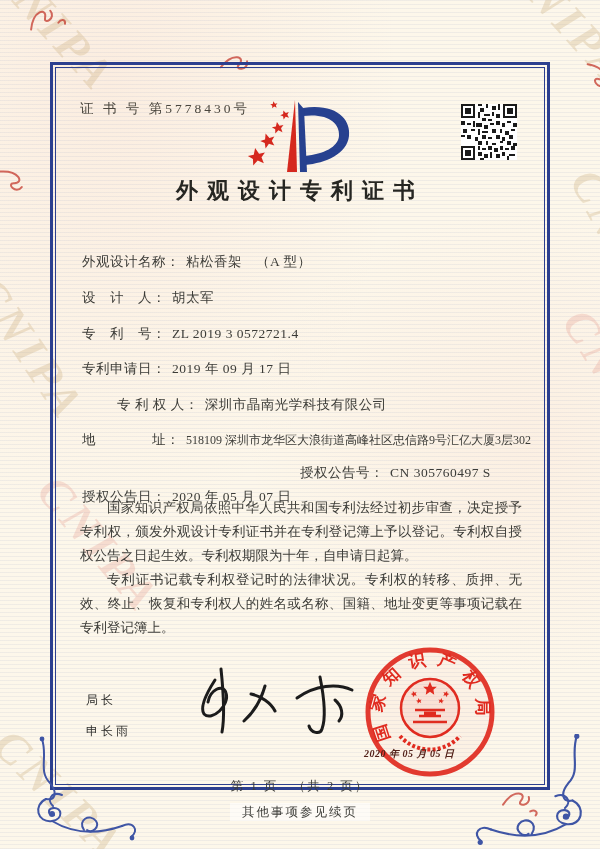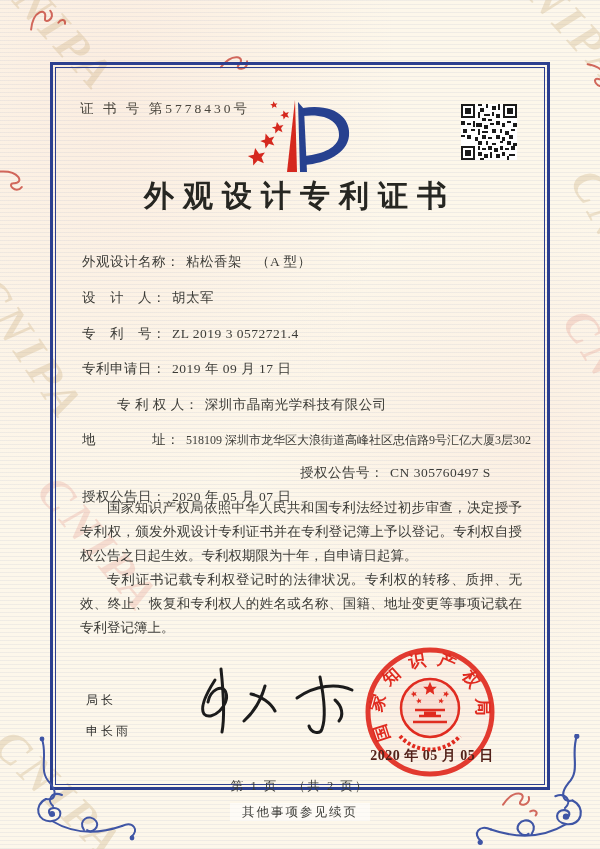--- a/index.html
+++ b/index.html
@@ -14,33 +14,33 @@
   }
   .wm{position:absolute;font-style:italic;font-weight:bold;font-size:46px;letter-spacing:5px;
       color:rgba(203,172,124,.30);pointer-events:none;white-space:nowrap;}
   .wm.pink{color:rgba(222,128,115,.22);}
   .frame{position:absolute;left:50px;top:62px;width:494px;height:722px;border:3px solid #2c3f8f;}
   .frame::after{content:'';position:absolute;inset:2px;border:1px solid #2c3f8f;}
   .certno{position:absolute;left:80px;top:100px;font-size:13.5px;letter-spacing:3px;color:#4a463e;}
   .logo{position:absolute;left:243px;top:94px;}
   .qr{position:absolute;left:461px;top:104px;}
   .title{position:absolute;left:0;top:176px;width:600px;text-align:center;
-         font-size:30px;font-weight:bold;letter-spacing:9px;color:#262622;}
+         font-size:22px;font-weight:bold;letter-spacing:9px;color:#262622;}
   .field{position:absolute;left:82px;font-size:13.5px;color:#3c3c38;letter-spacing:.5px;white-space:nowrap;}
   .field .val{margin-left:6px;}
   .field.addr .val{font-size:12px;letter-spacing:0;}
   .paras{position:absolute;left:80px;top:496px;width:442px;font-size:13.5px;line-height:24px;
          text-align:justify;color:#3c3c38;}
   .paras p{margin:0;text-indent:2em;}
   .signer{position:absolute;left:86px;font-family:"Liberation Sans",sans-serif;
           font-size:12px;letter-spacing:3px;color:#2e2e2c;}
   .signature{position:absolute;left:185px;top:664px;}
   .seal{position:absolute;left:360px;top:642px;}
-  .seal-date{position:absolute;left:364px;top:747px;width:136px;text-align:center;
-             font-size:14px;font-weight:bold;color:#53221a;letter-spacing:.5px;}
+  .seal-date{position:absolute;left:364px;top:747px;width:136px;text-align:left;
+             font-size:10px;font-weight:bold;color:#53221a;letter-spacing:.5px;font-style:italic;}
   .pageinfo{position:absolute;left:50px;top:778px;width:500px;text-align:center;
             font-size:12.5px;letter-spacing:2px;color:#3c3c38;}
   .footnote{position:absolute;left:0;top:804px;width:600px;text-align:center;font-size:12.5px;
             letter-spacing:2px;color:#3c3c38;}
   .footnote span{background:rgba(255,255,255,.55);padding:2px 12px;}
   .orn{position:absolute;pointer-events:none;}
   .flourish{position:absolute;pointer-events:none;opacity:.75;}
 </style>
 </head>
 <body>

